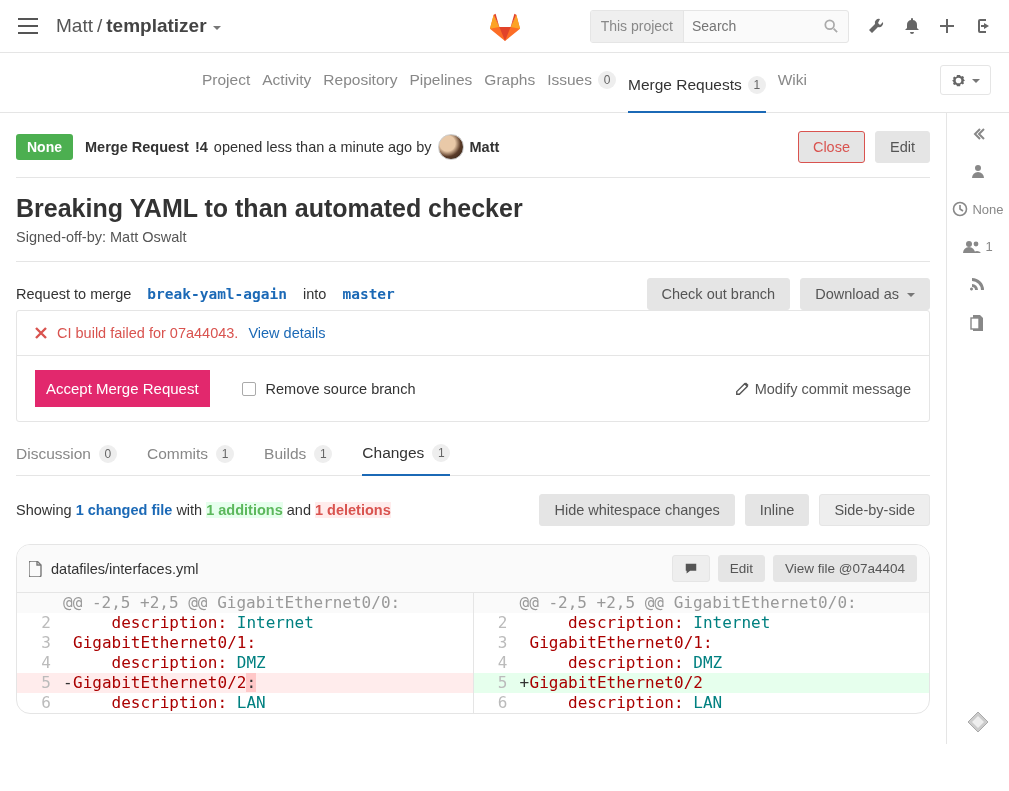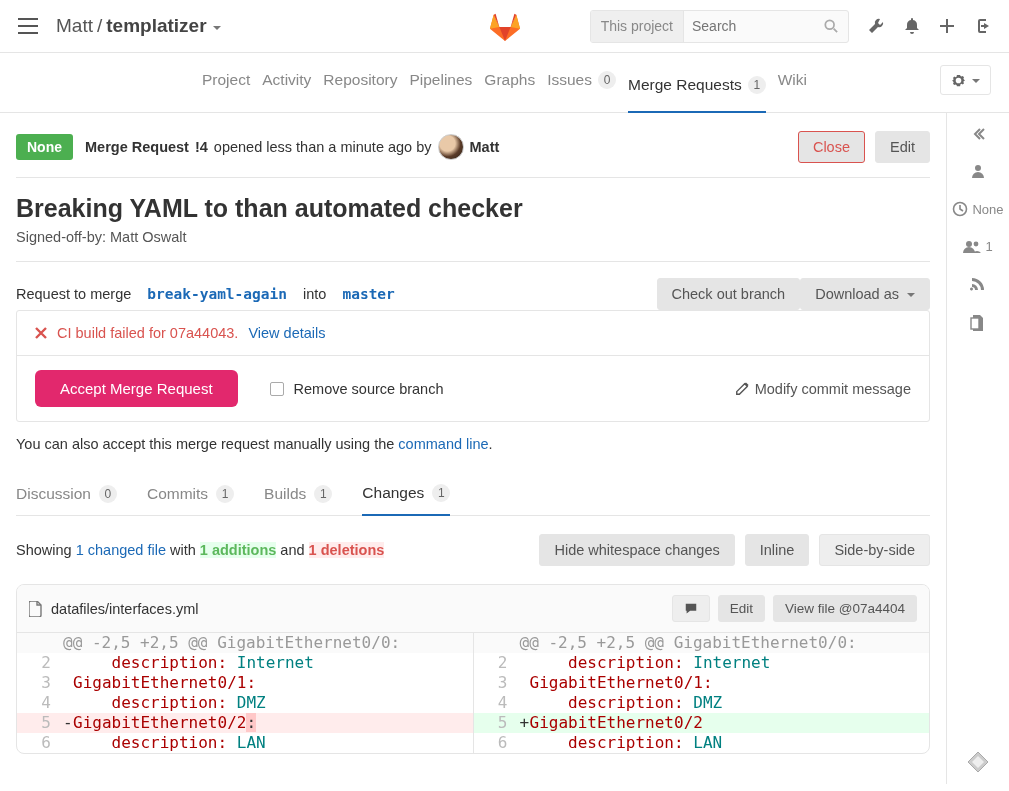--- a/index.html
+++ b/index.html
@@ -66,47 +66,47 @@
   .btn.active{background:#eee}
 
   
   h1.mr-title{font-size:25px;font-weight:700;margin:16px 0 6px}
   .signoff{color:#555;margin-bottom:16px}
   hr.sep{border:0;border-top:1px solid var(--border);margin:0 0 16px}
 
   
   .branchline{display:flex;align-items:center;gap:6px;}
   .branchline .mono{font-family:ui-monospace,Menlo,Consolas,monospace;color:var(--link);font-weight:700}
-  .branch-actions{margin-left:auto;display:flex;}
+  .branch-actions{margin-left:auto;display:flex;gap:10px}
 
   
   .panel{border:1px solid var(--border);border-radius:3px;margin-bottom:14px}
   .panel .row{padding:14px 18px;display:flex;align-items:center;gap:10px}
   .panel .row + .row{border-top:1px solid var(--border)}
   .ci-fail{color:var(--red);display:flex;align-items:center;gap:10px}
-  .accept-btn{background:var(--pink);color:#fff;border:0;border-radius:6px;padding:10px 25px;font-size:15px;font-weight:500;cursor:pointer}
+  .accept-btn{background:var(--pink);color:#fff;border:0;border-radius:0;padding:10px 11px;font-size:15px;font-weight:500;cursor:pointer}
   .checkbox{width:14px;height:14px;border:1px solid #aaa;border-radius:2px;display:inline-block}
   .modify{margin-left:auto;display:flex;align-items:center;gap:6px;color:#555}
 
   .manual-line{margin:0 0 24px}
 
   
   .changetabs{display:flex;gap:30px;border-bottom:1px solid var(--border)}
   .ctab{display:flex;align-items:center;gap:8px;color:#888;font-size:15.5px;padding:8px 0 12px}
   .ctab.active{color:#333;border-bottom:2px solid var(--blue);margin-bottom:-1px}
 
   
   .diff-summary{display:flex;align-items:center;margin:18px 0}
-  .diff-summary .text b.blue{color:var(--link);font-weight:400}
+  .diff-summary .text b.blue{color:var(--link);font-weight:700}
   .diff-summary .text .add{color:var(--green);font-weight:700}
   .diff-summary .text .del{color:var(--red);font-weight:700}
   .diff-actions{margin-left:auto;display:flex;gap:10px}
 
   
-  .file{border:1px solid var(--border);border-radius:8px;overflow:hidden}
+  .file{border:1px solid var(--border);border-radius:14px;overflow:hidden}
   .file-header{display:flex;align-items:center;gap:8px;padding:10px 12px;background:#fafafa;border-bottom:1px solid var(--border)}
   .file-actions{margin-left:auto;display:flex;gap:8px}
   .file-actions .btn{padding:5px 11px;font-size:13.5px}
 
   .diff{display:flex;font-family:ui-monospace,Menlo,Consolas,monospace;font-size:16px;line-height:20px}
   .diff-col{flex:1;min-width:0}
   .dline{display:flex}
   .dln{width:44px;text-align:right;color:#bbb;padding-right:10px;user-select:none;flex:0 0 44px}
   .dcode{flex:1;white-space:pre;padding-left:2px}
   .hunk{background:#fafafa;color:#999}
@@ -268,23 +268,20 @@
           <span>
             <svg width="14" height="14" viewBox="0 0 16 16">
                 <path d="M2 11l9-9 3 3-9 9H2zM12 1l3 3" fill="none" stroke="#555" stroke-width="1.6"></path>
               </svg>
           </span>
           <span>Modify commit message</span>
         </span>
       </div>
     </div>
 
-    <div class="manual-line">
-      <span>You can also accept this merge request manually using the </span><a>command line</a><span>.</span>
-    </div>
 
     <div class="changetabs">
       <a class="ctab">
         <span>Discussion</span>
         <span class="count-pill">0</span>
       </a>
       <a class="ctab">
         <span>Commits</span>
         <span class="count-pill">1</span>
       </a>

